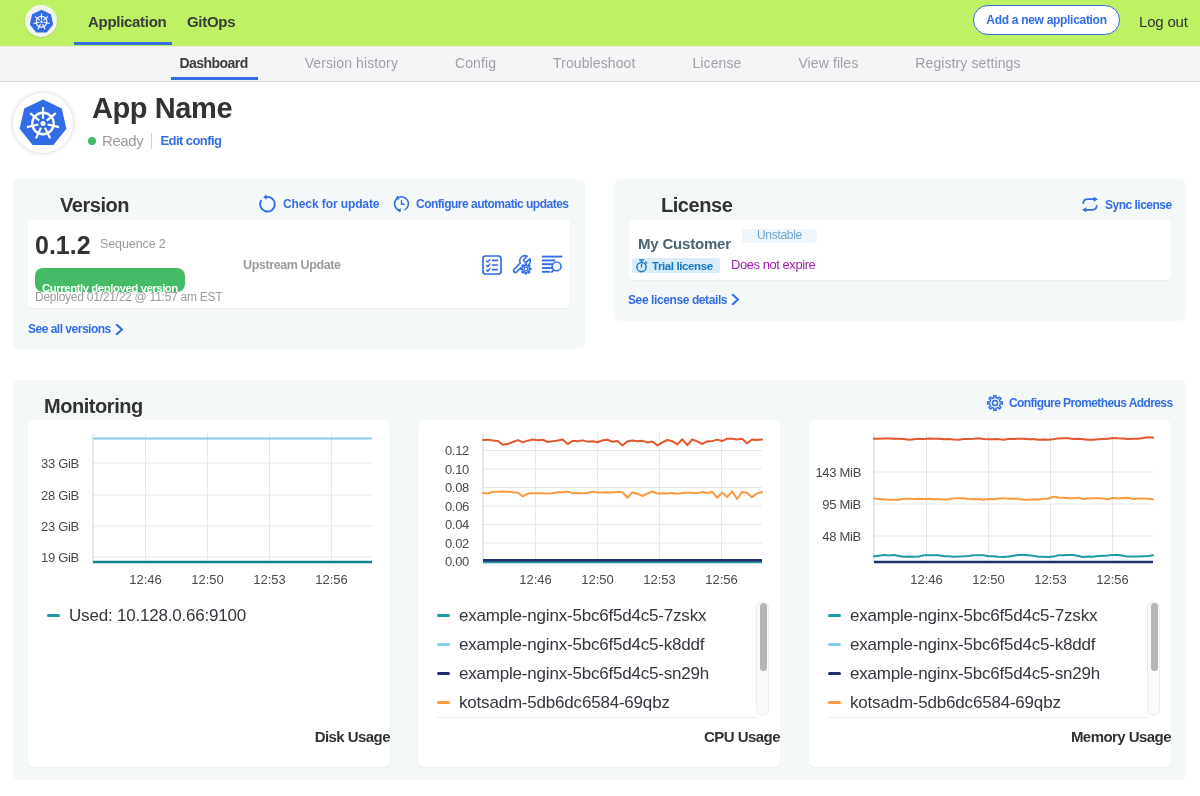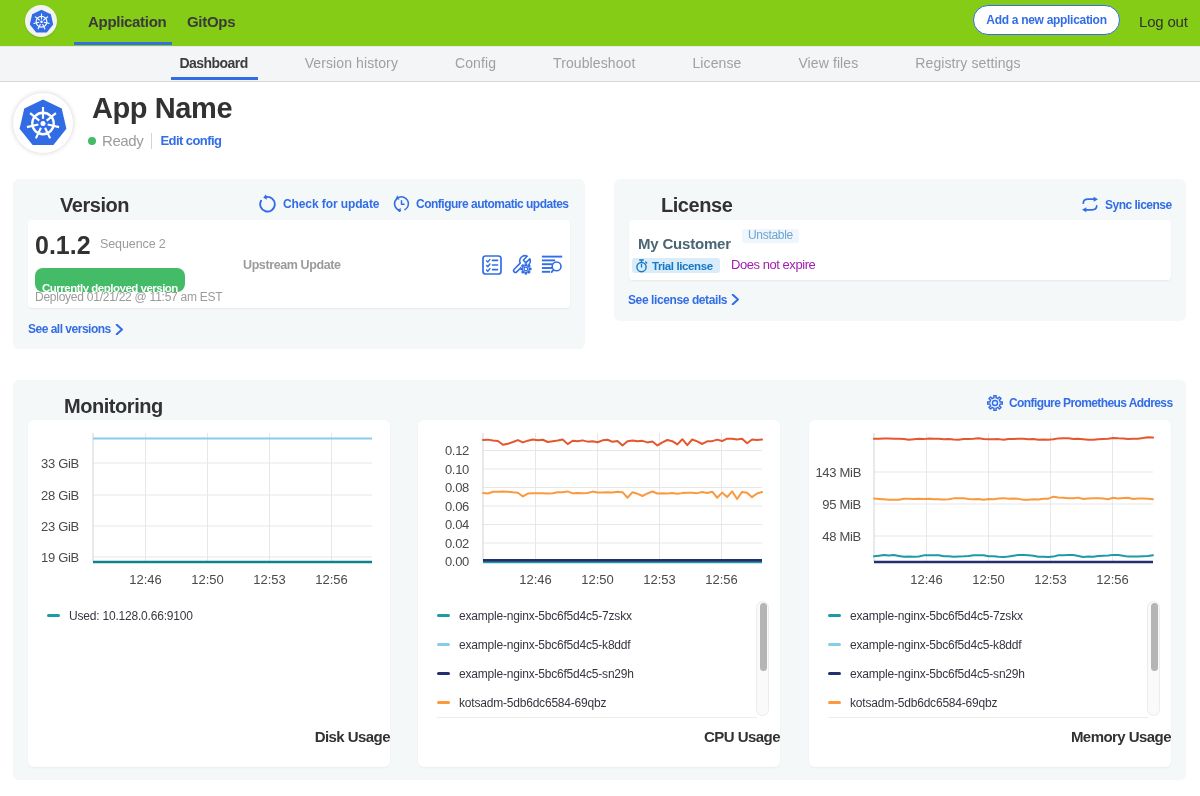--- a/index.html
+++ b/index.html
@@ -1,19 +1,19 @@
 <!DOCTYPE html>
 <html><head>
 <meta charset="utf-8">
 <style>
 * { margin:0; padding:0; box-sizing:border-box; }
 html,body { width:1200px; height:796px; background:#fff; font-family:"Liberation Sans",sans-serif; position:relative; overflow:hidden; }
 .abs { position:absolute; }
 .blink { color:#326de6; font-weight:bold; font-size:12px; letter-spacing:-0.5px; }
-.topnav { position:absolute; left:0; top:0; width:1200px; height:46px; background:#84cc16; }
+.topnav { position:absolute; left:0; top:0; width:1200px; height:46px; background:#bef264; }
 .klogo { position:absolute; left:25px; top:5px; width:32px; height:32px; border-radius:50%; background:#f2f2f2; box-shadow:0 1px 2px rgba(0,0,0,.12); }
 .klogo svg { position:absolute; left:3.5px; top:3.5px; }
 .tab { position:absolute; top:0; height:46px; font-size:15px; font-weight:600; color:#3a3a3a; letter-spacing:-0.3px; line-height:44px; }
 .tab.active:after { content:""; position:absolute; left:-14px; right:-6px; bottom:1px; height:3px; background:#326de6; }
 .addbtn { position:absolute; left:973px; top:5px; width:147px; height:30px; border:1px solid #326de6; border-radius:15px; color:#326de6; font-weight:bold; font-size:12px; text-align:center; line-height:28px; letter-spacing:-0.3px; background:#fff; }
 .logout { position:absolute; left:1139px; top:0; height:46px; line-height:44px; font-size:15px; color:#323232; letter-spacing:-0.2px; }
 .subnav { position:absolute; left:0; top:46px; width:1200px; height:36px; background:#f4f5f7; border-top:1px solid #e9e9eb; border-bottom:1px solid #d7d8db; display:flex; justify-content:center; }
 .subnav span { display:block; margin:0 28.5px; line-height:33px; font-size:14px; color:#9fa0a4; letter-spacing:0.1px; position:relative; }
 .subnav span.active { color:#3c3c3c; font-weight:bold; letter-spacing:-0.55px; }
 .subnav span.active:after { content:""; position:absolute; left:-8px; right:-10px; bottom:1px; height:3px; background:#326de6; }
@@ -33,21 +33,21 @@
 .inner { position:absolute; background:#fff; border-radius:4px; box-shadow:0 1px 2px rgba(0,0,0,.06); }
 .hlink { position:absolute; display:flex; align-items:center; }
 .hlink svg { margin-right:6px; }
 .seelink { position:absolute; font-size:12px; font-weight:bold; color:#326de6; letter-spacing:-0.5px; display:flex; align-items:center; }
 .seelink svg { margin-left:4px; }
 .chartcard { position:absolute; top:420px; width:362px; height:347px; background:#fff; border-radius:6px; box-shadow:0 1px 2px rgba(0,0,0,.05); }
 .chartsvg { position:absolute; left:0; top:0; }
 .legend { position:absolute; left:19px; top:181px; } .legend.bord { width:320px; border-bottom:1px solid #ededed; }
 .legitem { height:29px; display:flex; align-items:center; }
 .legdash { width:13px; height:3.4px; border-radius:2px; margin-right:9px; flex:none; }
-.legtxt { font-size:12px; color:#35373f; letter-spacing:-0.2px; }
+.legtxt { font-size:17px; color:#35373f; letter-spacing:-0.2px; }
 .ctitle { position:absolute; left:0; top:308px; width:362px; text-align:right; font-size:15px; font-weight:bold; color:#323232; letter-spacing:-0.55px; }
 .sbtrack { position:absolute; left:338px; top:181px; width:13px; height:115px; background:#fafafa; border:1px solid #ececec; border-radius:7px; }
 .sbthumb { position:absolute; left:2.5px; top:1px; width:7.5px; height:68px; background:#b5b5b5; border-radius:4px; }
 </style>
 </head>
 <body>
 
 <div class="topnav">
   <div class="klogo">
       <svg width="25" height="25" viewBox="0 0 100 100">
@@ -161,38 +161,38 @@
     <svg width="18" height="17" viewBox="0 0 18 17">
       <path d="M2.3 7.2 C2.3 4.4 4.5 3.2 7.0 3.2 L14.2 3.2" fill="none" stroke="#326de6" stroke-width="1.7" stroke-linecap="round"></path>
       <polygon points="17.0,3.2 12.6,0.7 12.6,5.7" fill="#326de6"></polygon>
       <path d="M15.7 9.8 C15.7 12.6 13.5 13.8 11.0 13.8 L3.8 13.8" fill="none" stroke="#326de6" stroke-width="1.7" stroke-linecap="round"></path>
       <polygon points="1.0,13.8 5.4,11.3 5.4,16.3" fill="#326de6"></polygon>
     </svg>
     <span class="blink">Sync license</span>
   </div>
 <div class="inner" style="left:629px; top:220px; width:542px; height:60px;"></div>
 <div class="abs" id="mycust" style="left:638px; top:227px; font-size:15px; line-height:1.2; font-weight:bold; color:#4a6573; letter-spacing:-0.2px;margin-top:8px;">My Customer</div>
-<div class="abs" style="left:742px; top:229px; height:13.5px; line-height:13px; background:#eff6fc; color:#6ea3d3; font-size:12px; border-radius:3px; padding:0 6px; letter-spacing:-0.3px;">Unstable</div>
+<div class="abs" style="left:742px; top:229px; height:13.5px; line-height:13px; background:#eff6fc; color:#6ea3d3; font-size:12px; border-radius:3px; padding:0 15px; letter-spacing:-0.3px;">Unstable</div>
 <div class="abs" style="left:632px; top:258px; height:15px; background:#d9ecf9; border-radius:3px; padding:0 7px 0 3px; display:flex; align-items:center;">
     <svg width="13" height="14" viewBox="0 0 13 14">
       <circle cx="6.5" cy="8.1" r="4.6" fill="none" stroke="#1577c5" stroke-width="1.4"></circle>
       <line x1="6.5" y1="8.1" x2="6.5" y2="5.4" stroke="#1577c5" stroke-width="1.3" stroke-linecap="round"></line>
       <line x1="4.8" y1="1.0" x2="8.2" y2="1.0" stroke="#1577c5" stroke-width="1.6" stroke-linecap="round"></line>
       <line x1="6.5" y1="1.2" x2="6.5" y2="3.2" stroke="#1577c5" stroke-width="1.4"></line>
       <line x1="10.7" y1="3.0" x2="11.7" y2="4.0" stroke="#1577c5" stroke-width="1.3" stroke-linecap="round"></line>
     </svg>
     <span style="font-size:11.5px; font-weight:bold; color:#1577c5; margin-left:4px; letter-spacing:-0.4px;">Trial license</span>
   </div>
 <div class="abs" style="left:731px; top:257.5px; font-size:13px; line-height:1.1; color:#a21caf; letter-spacing:-0.45px;">Does not expire</div>
 <div class="seelink" style="left:628px; top:292.5px; letter-spacing:-0.4px;">See license details <svg width="9" height="11" viewBox="0 0 9 12">
       <path d="M1.5 0.8 L7.2 6 L1.5 11.2" fill="none" stroke="#326de6" stroke-width="2.2" stroke-linecap="round" stroke-linejoin="round"></path>
     </svg></div>
 
 <div class="card" id="cardMon"></div>
-<div class="cardhead" style="left:32px; top:394px;">Monitoring</div>
+<div class="cardhead" style="left:12px; top:394px;">Monitoring</div>
 <div class="hlink" style="left:987px; top:395px;">
     <svg width="16" height="16" viewBox="0 0 17 17">
       <path d="M7.48 2.99 L7.26 0.70 A7.9 7.9 0 0 1 9.74 0.70 L9.52 2.99 A5.6 5.6 0 0 1 11.67 3.88 L11.67 3.88 L13.14 2.11 A7.9 7.9 0 0 1 14.89 3.86 L13.12 5.33 A5.6 5.6 0 0 1 14.01 7.48 L14.01 7.48 L16.30 7.26 A7.9 7.9 0 0 1 16.30 9.74 L14.01 9.52 A5.6 5.6 0 0 1 13.12 11.67 L13.12 11.67 L14.89 13.14 A7.9 7.9 0 0 1 13.14 14.89 L11.67 13.12 A5.6 5.6 0 0 1 9.52 14.01 L9.52 14.01 L9.74 16.30 A7.9 7.9 0 0 1 7.26 16.30 L7.48 14.01 A5.6 5.6 0 0 1 5.33 13.12 L5.33 13.12 L3.86 14.89 A7.9 7.9 0 0 1 2.11 13.14 L3.88 11.67 A5.6 5.6 0 0 1 2.99 9.52 L2.99 9.52 L0.70 9.74 A7.9 7.9 0 0 1 0.70 7.26 L2.99 7.48 A5.6 5.6 0 0 1 3.88 5.33 L3.88 5.33 L2.11 3.86 A7.9 7.9 0 0 1 3.86 2.11 L5.33 3.88 A5.6 5.6 0 0 1 7.48 2.99 Z" fill="none" stroke="#326de6" stroke-width="1.5" stroke-linejoin="round"></path>
       <circle cx="8.5" cy="8.5" r="2.7" fill="none" stroke="#326de6" stroke-width="1.5"></circle>
     </svg>
     <span class="blink" style="letter-spacing:-0.6px;">Configure Prometheus Address</span>
   </div>
 <div class="chartcard" style="left:28px;">
     <svg class="chartsvg" width="362" height="175" viewBox="0 0 362 175">
       <line x1="65.0" y1="43" x2="344.0" y2="43" stroke="#e7e7e7" stroke-width="1"></line>

